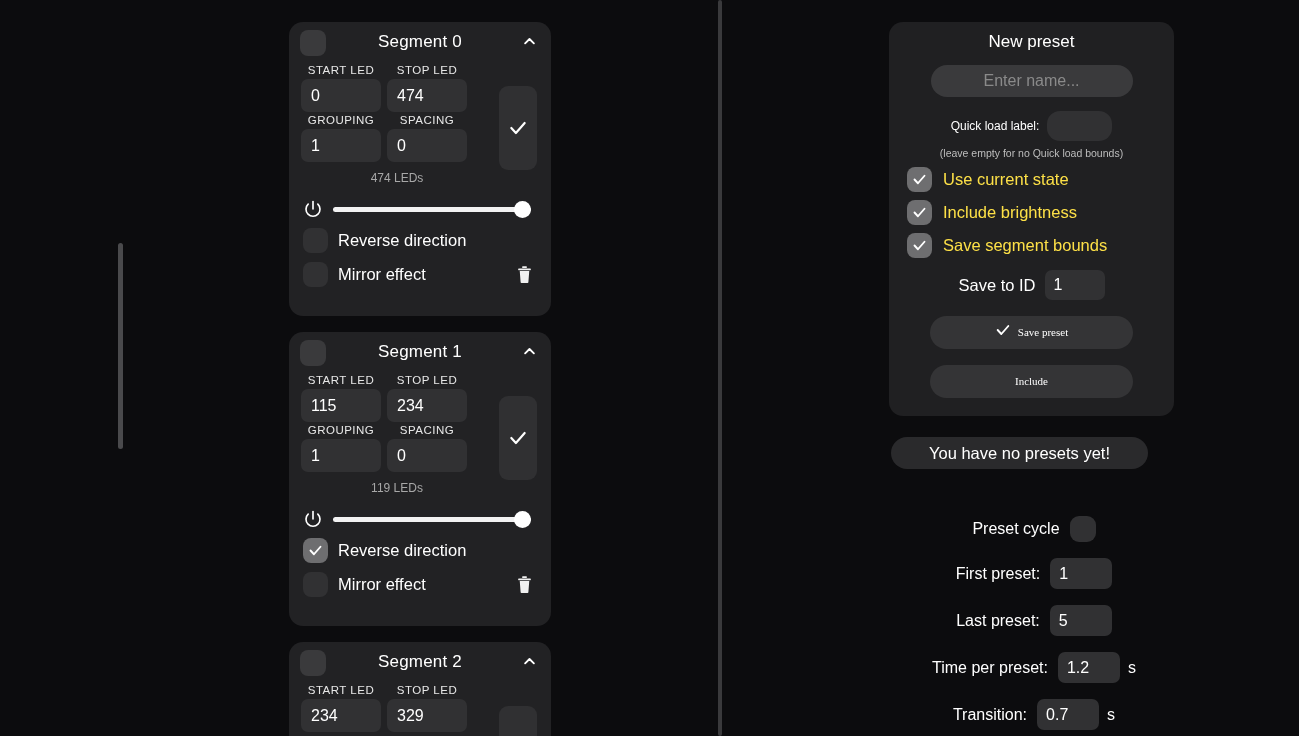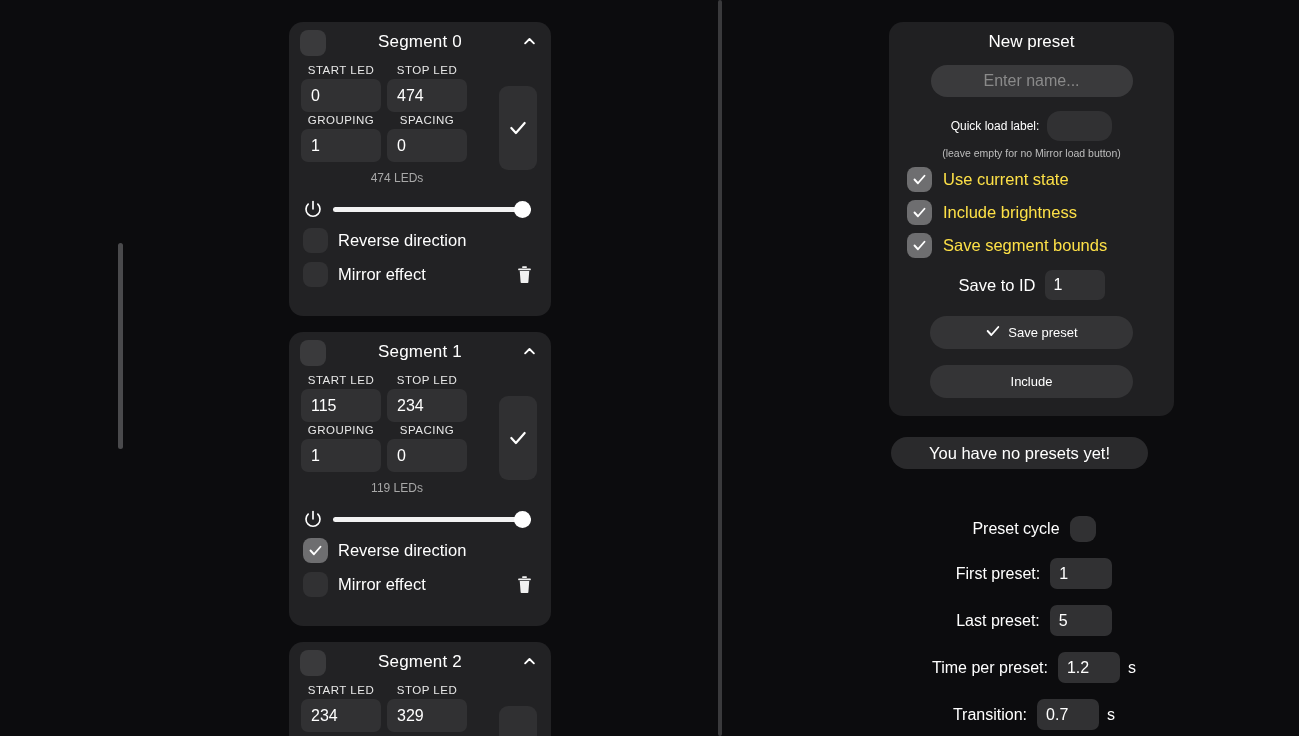--- a/index.html
+++ b/index.html
@@ -335,22 +335,22 @@
 
   .pill-btn {
     display: block;
     width: 203px;
     height: 33px;
     margin: 16px auto 0;
     background: #343436;
     border: none;
     border-radius: 17px;
     color: #fff;
-    font-size: 13px;
-    font-family: Liberation Sans, sans-serif;
+    font-size: 11px;
+    font-family: Liberation Serif, serif;
     cursor: pointer;
     line-height: 33px;
     text-align: center;
   }
   .pill-btn .chk-glyph {
     display: inline-block;
     vertical-align: -2px;
     margin-right: 7px;
   }
 
@@ -587,21 +587,21 @@
 
     <div class="preset-card">
       <div class="preset-card-title">New preset</div>
 
       <input class="name-input" placeholder="Enter name..." style="">
 
       <div class="ql-row">
         <div class="ql-label">Quick load label:</div>
         <input class="ql-input" value="" style="">
       </div>
-      <div class="ql-hint">(leave empty for no Mirror load button)</div>
+      <div class="ql-hint">(leave empty for no Quick load bounds)</div>
 
       <div class="chk-row">
         <div class="chk-box">
           <svg width="15" height="15" viewBox="0 0 24 24" fill="none" stroke="#ffffff" stroke-width="3" stroke-linecap="round" stroke-linejoin="round">
               <polyline points="4,12 9.5,18 20,6"></polyline>
             </svg>
         </div>
         <div class="chk-label">Use current state</div>
       </div>
 

